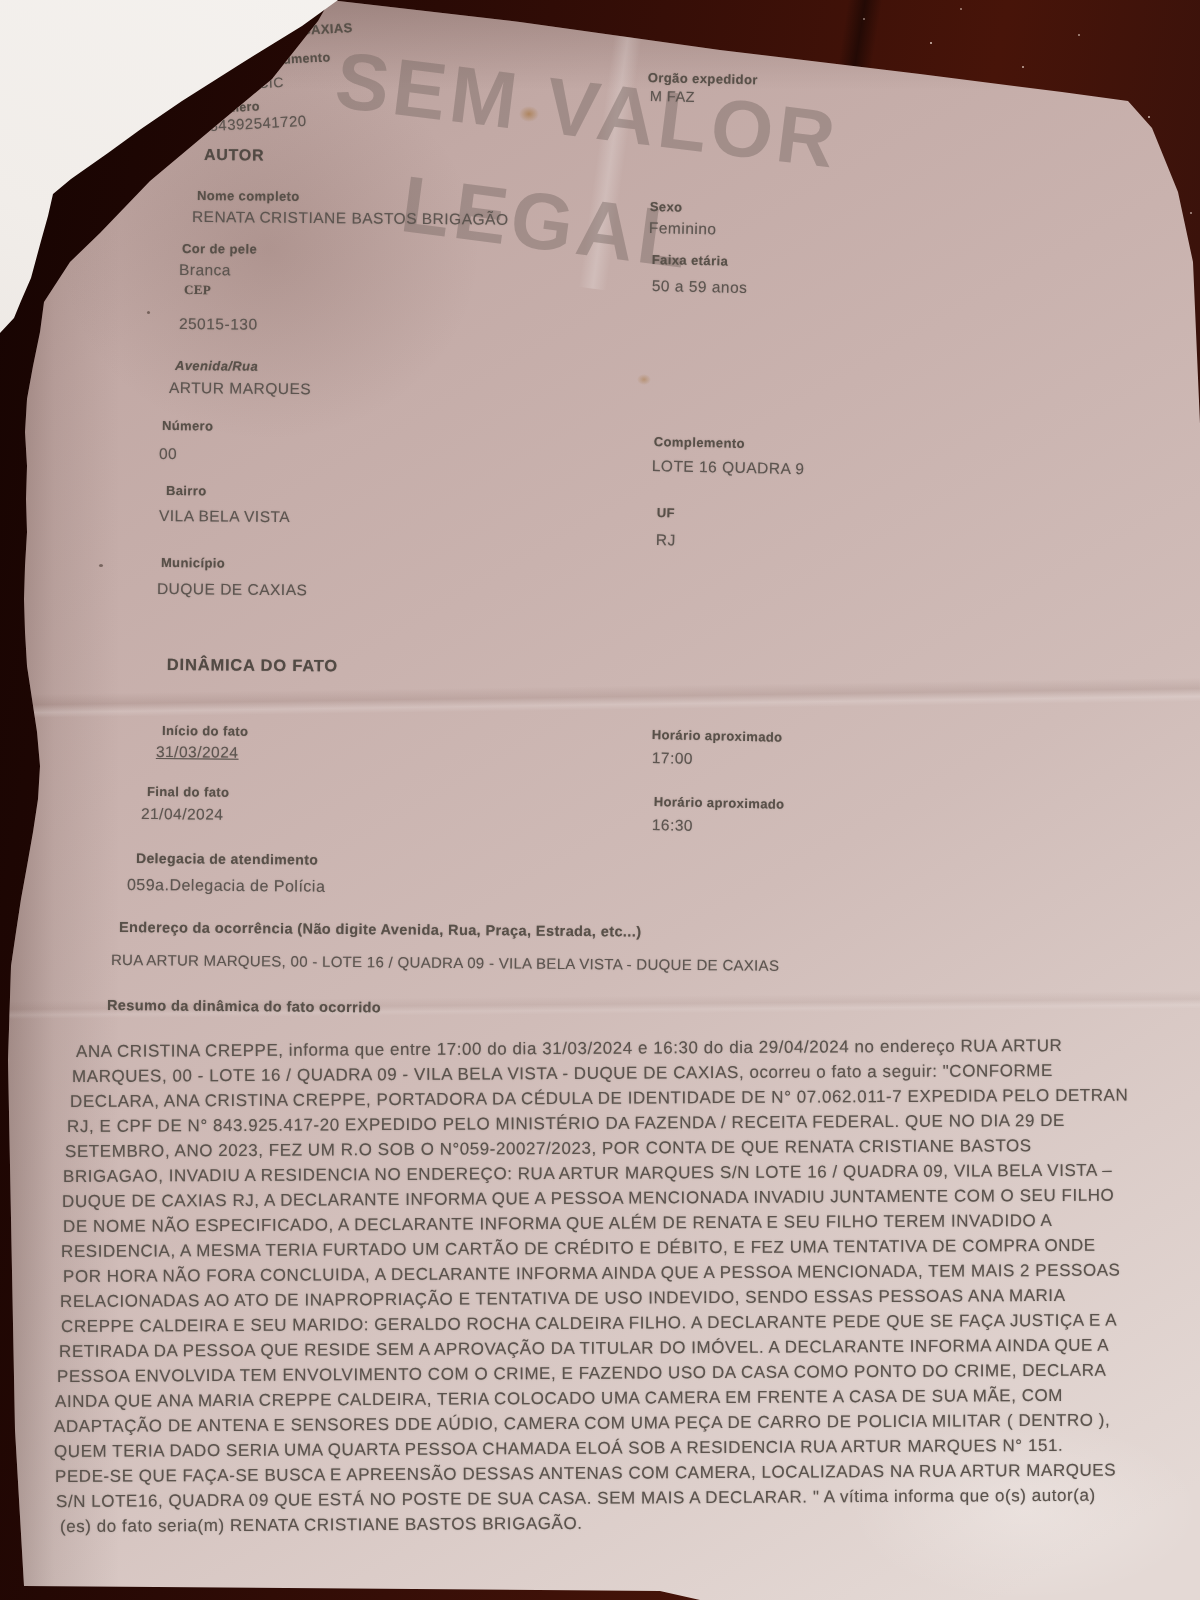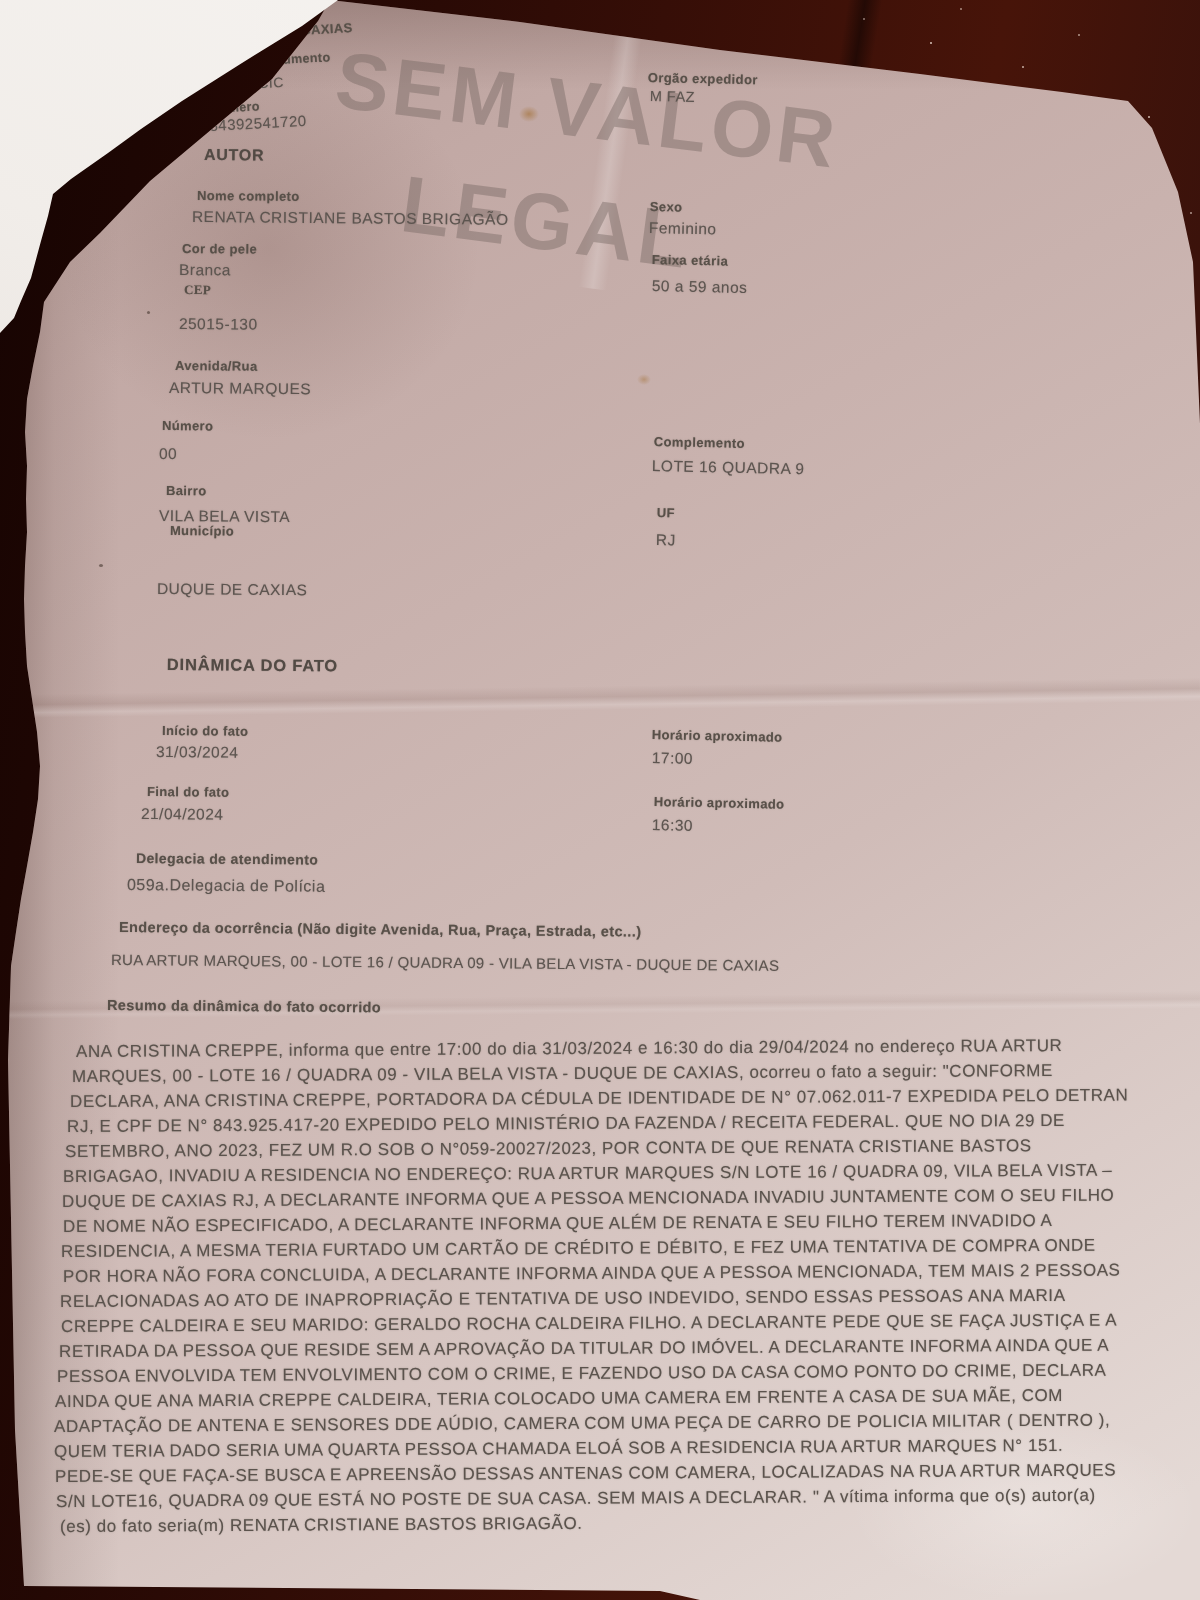--- a/index.html
+++ b/index.html
@@ -112,36 +112,36 @@
     <div class="lbl rL" style="left:197px;top:188px;">Nome completo</div>
     <div class="val rL" style="left:192px;top:208px;">RENATA CRISTIANE BASTOS BRIGAGÃO</div>
     <div class="lbl rR" style="left:650px;top:199px;">Sexo</div>
     <div class="val rR" style="left:649px;top:219px;">Feminino</div>
     <div class="lbl rL" style="left:182px;top:241px;">Cor de pele</div>
     <div class="val rL" style="left:179px;top:261px;">Branca</div>
     <div class="lbl rR" style="left:652px;top:252px;">Faixa etária</div>
     <div class="val rR" style="left:652px;top:277px;">50 a 59 anos</div>
     <div class="lbl rL" style="left:184px;top:282px;font-family:Liberation Serif, serif;">CEP</div>
     <div class="val rL" style="left:179px;top:315px;text-align:center;">25015-130</div>
-    <div class="lbl rL" style="left:175px;top:358px;">Avenida/Rua</div>
+    <div class="lbl rL" style="left:175px;top:358px;font-style:italic;">Avenida/Rua</div>
     <div class="val rL" style="left:169px;top:379px;">ARTUR MARQUES</div>
     <div class="lbl rL" style="left:162px;top:418px;">Número</div>
     <div class="val rL" style="left:159px;top:439px;margin-top:6px;">00</div>
     <div class="lbl rR" style="left:654px;top:434px;">Complemento</div>
     <div class="val rR" style="left:652px;top:457px;">LOTE 16 QUADRA 9</div>
     <div class="lbl rL" style="left:166px;top:483px;">Bairro</div>
     <div class="val rL" style="left:159px;top:507px;">VILA BELA VISTA</div>
     <div class="lbl rR" style="left:657px;top:505px;">UF</div>
     <div class="val rR" style="left:656px;top:531px;">RJ</div>
-    <div class="lbl rL" style="left:161px;top:523px;margin-left:9px;">Município</div>
+    <div class="lbl rL" style="left:161px;top:555px;">Município</div>
     <div class="val rL" style="left:157px;top:580px;">DUQUE DE CAXIAS</div>
 
     <div class="sec rL" style="left:167px;top:655px;font-size:16.5px;">DINÂMICA DO FATO</div>
     <div class="lbl rL" style="left:162px;top:723px;">Início do fato</div>
-    <div class="val rL" style="left:156px;top:743px;">31/03/2024</div>
+    <div class="val rL" style="left:156px;top:743px;text-decoration:underline;">31/03/2024</div>
     <div class="lbl rR" style="left:652px;top:727px;">Horário aproximado</div>
     <div class="val rR" style="left:652px;top:749px;">17:00</div>
     <div class="lbl rL" style="left:147px;top:784px;">Final do fato</div>
     <div class="val rL" style="left:141px;top:805px;">21/04/2024</div>
     <div class="lbl rR" style="left:654px;top:794px;">Horário aproximado</div>
     <div class="val rR" style="left:652px;top:816px;">16:30</div>
     <div class="lbl rL" style="left:136px;top:850px;font-size:14px;">Delegacia de atendimento</div>
     <div class="val rL" style="left:127px;top:876px;font-size:16px;">059a.Delegacia de Polícia</div>
     <div class="lbl rL" style="left:119px;top:919px;font-size:14.5px;">Endereço da ocorrência (Não digite Avenida, Rua, Praça, Estrada, etc...)</div>
     <div class="val rL" style="left:111px;top:951px;font-size:15px;letter-spacing:.3px;">RUA ARTUR MARQUES, 00 - LOTE 16 / QUADRA 09 - VILA BELA VISTA - DUQUE DE CAXIAS</div>

